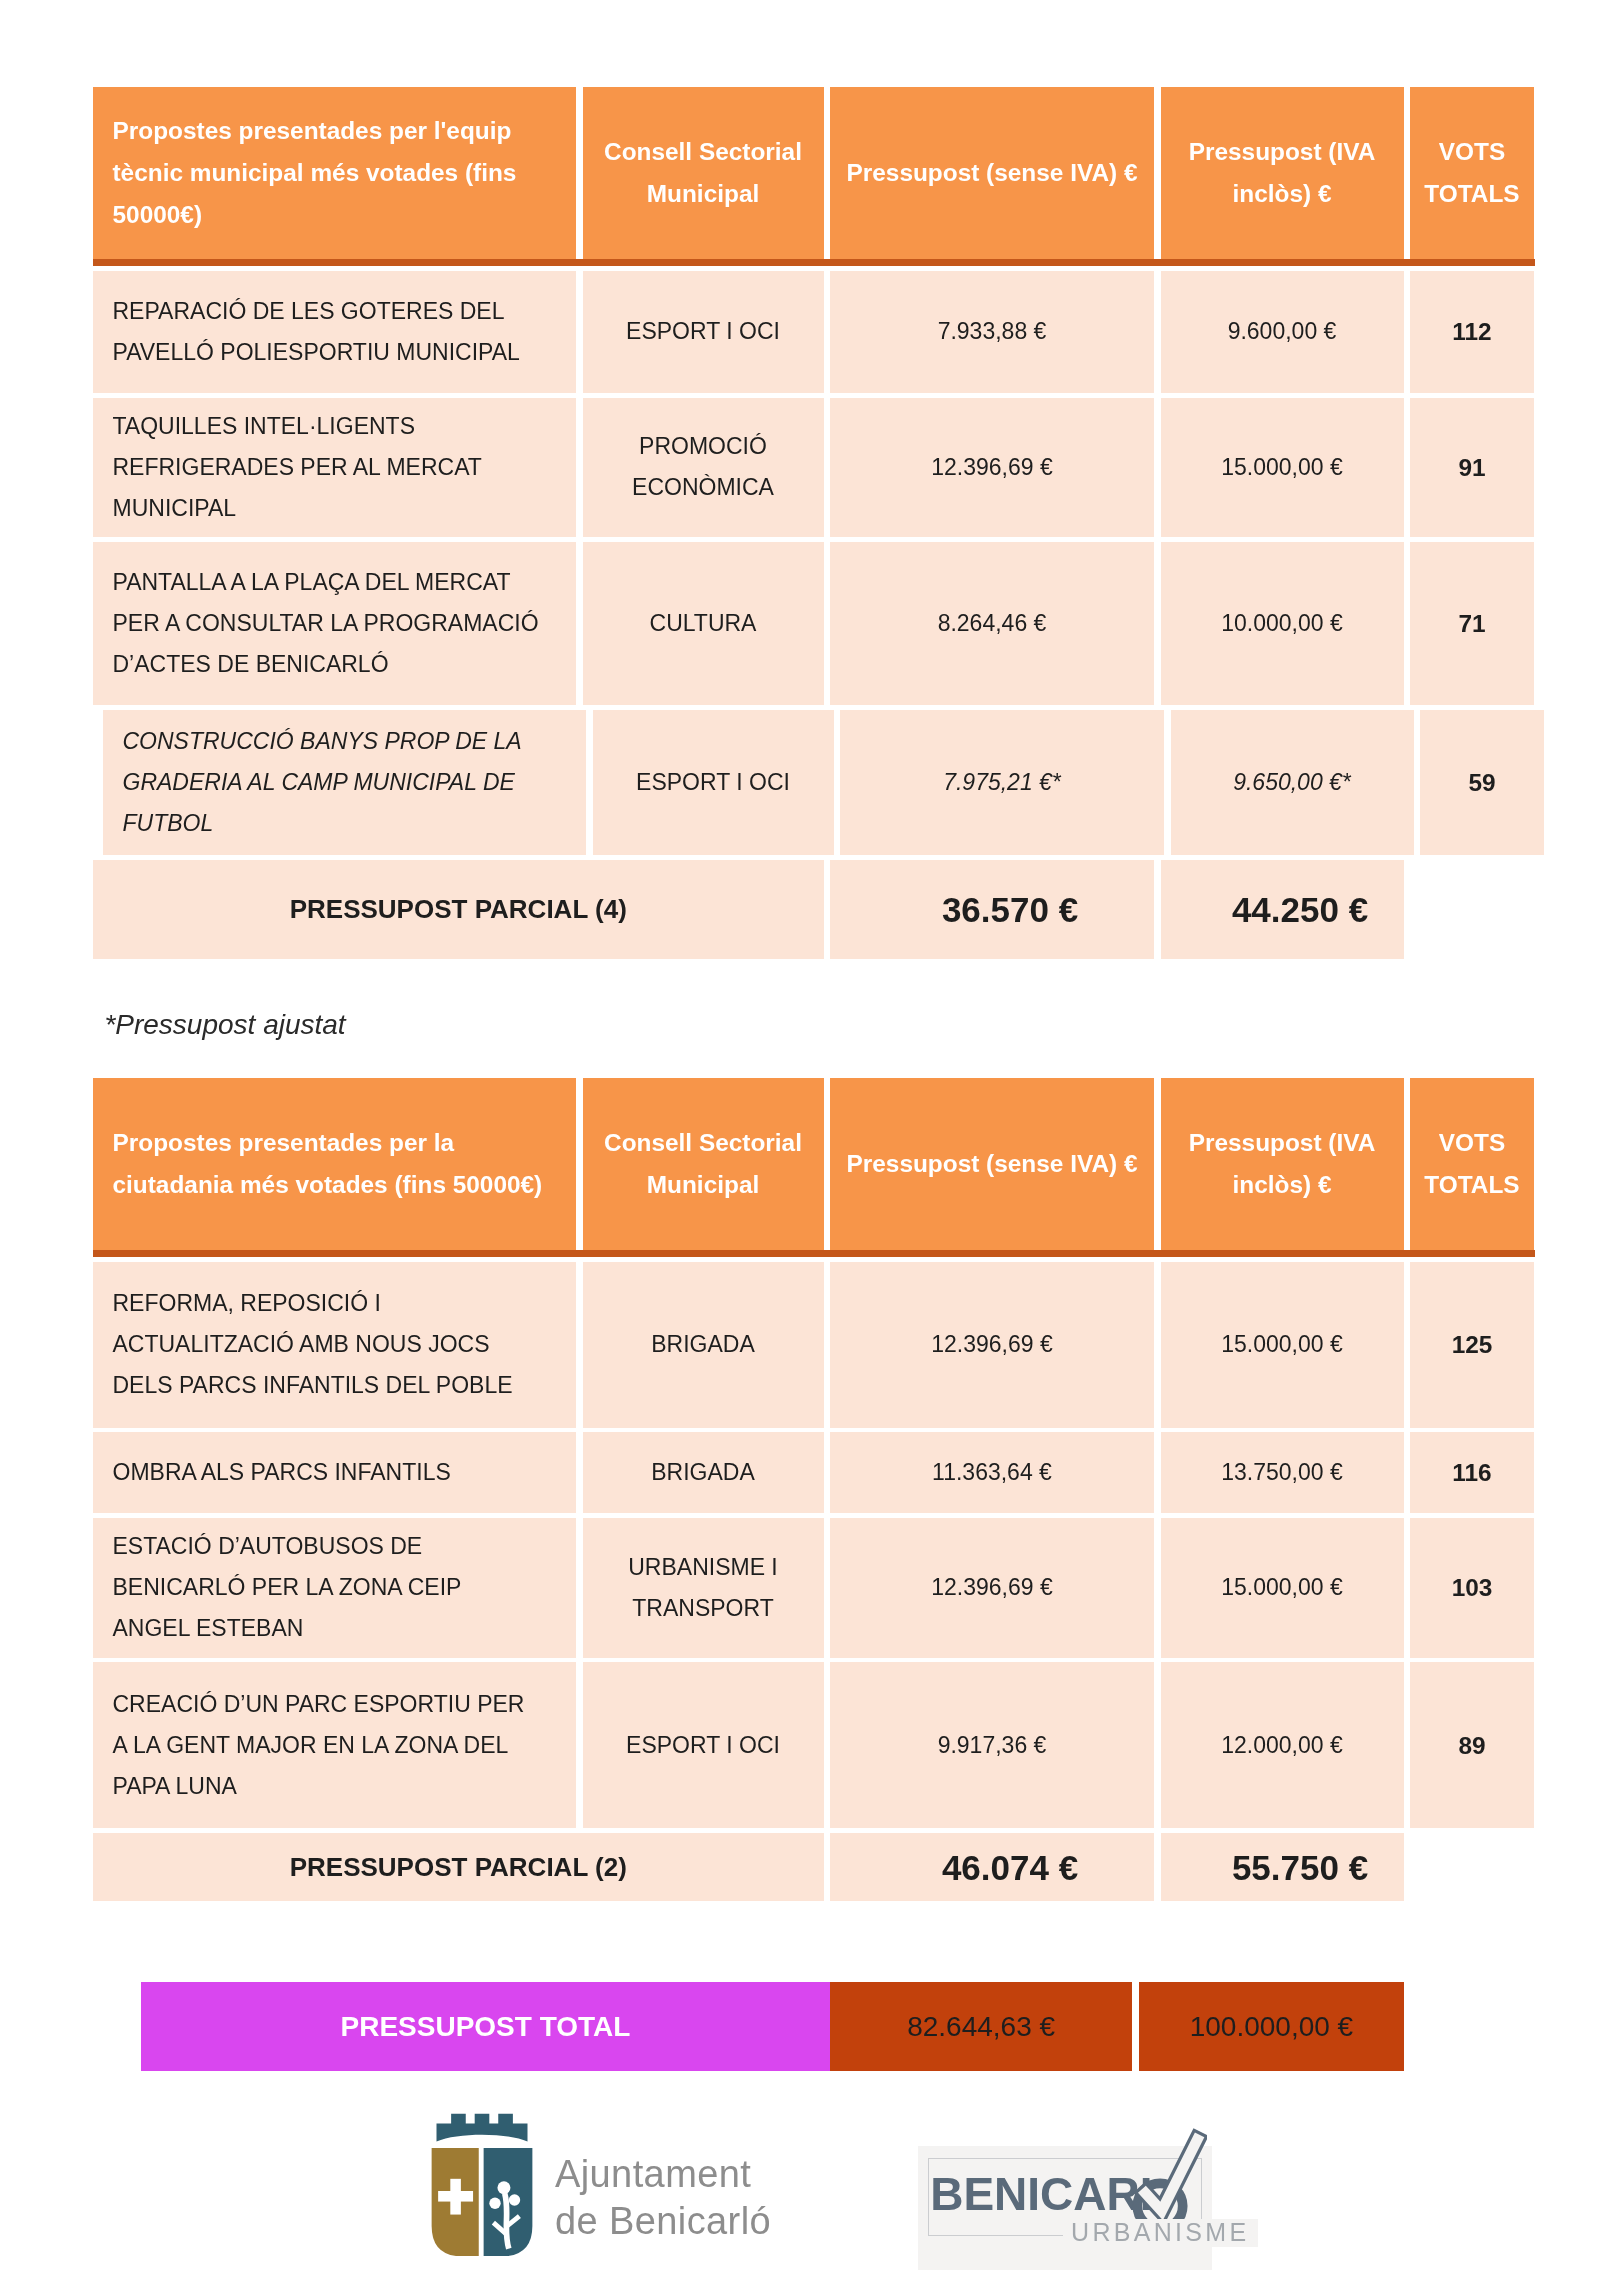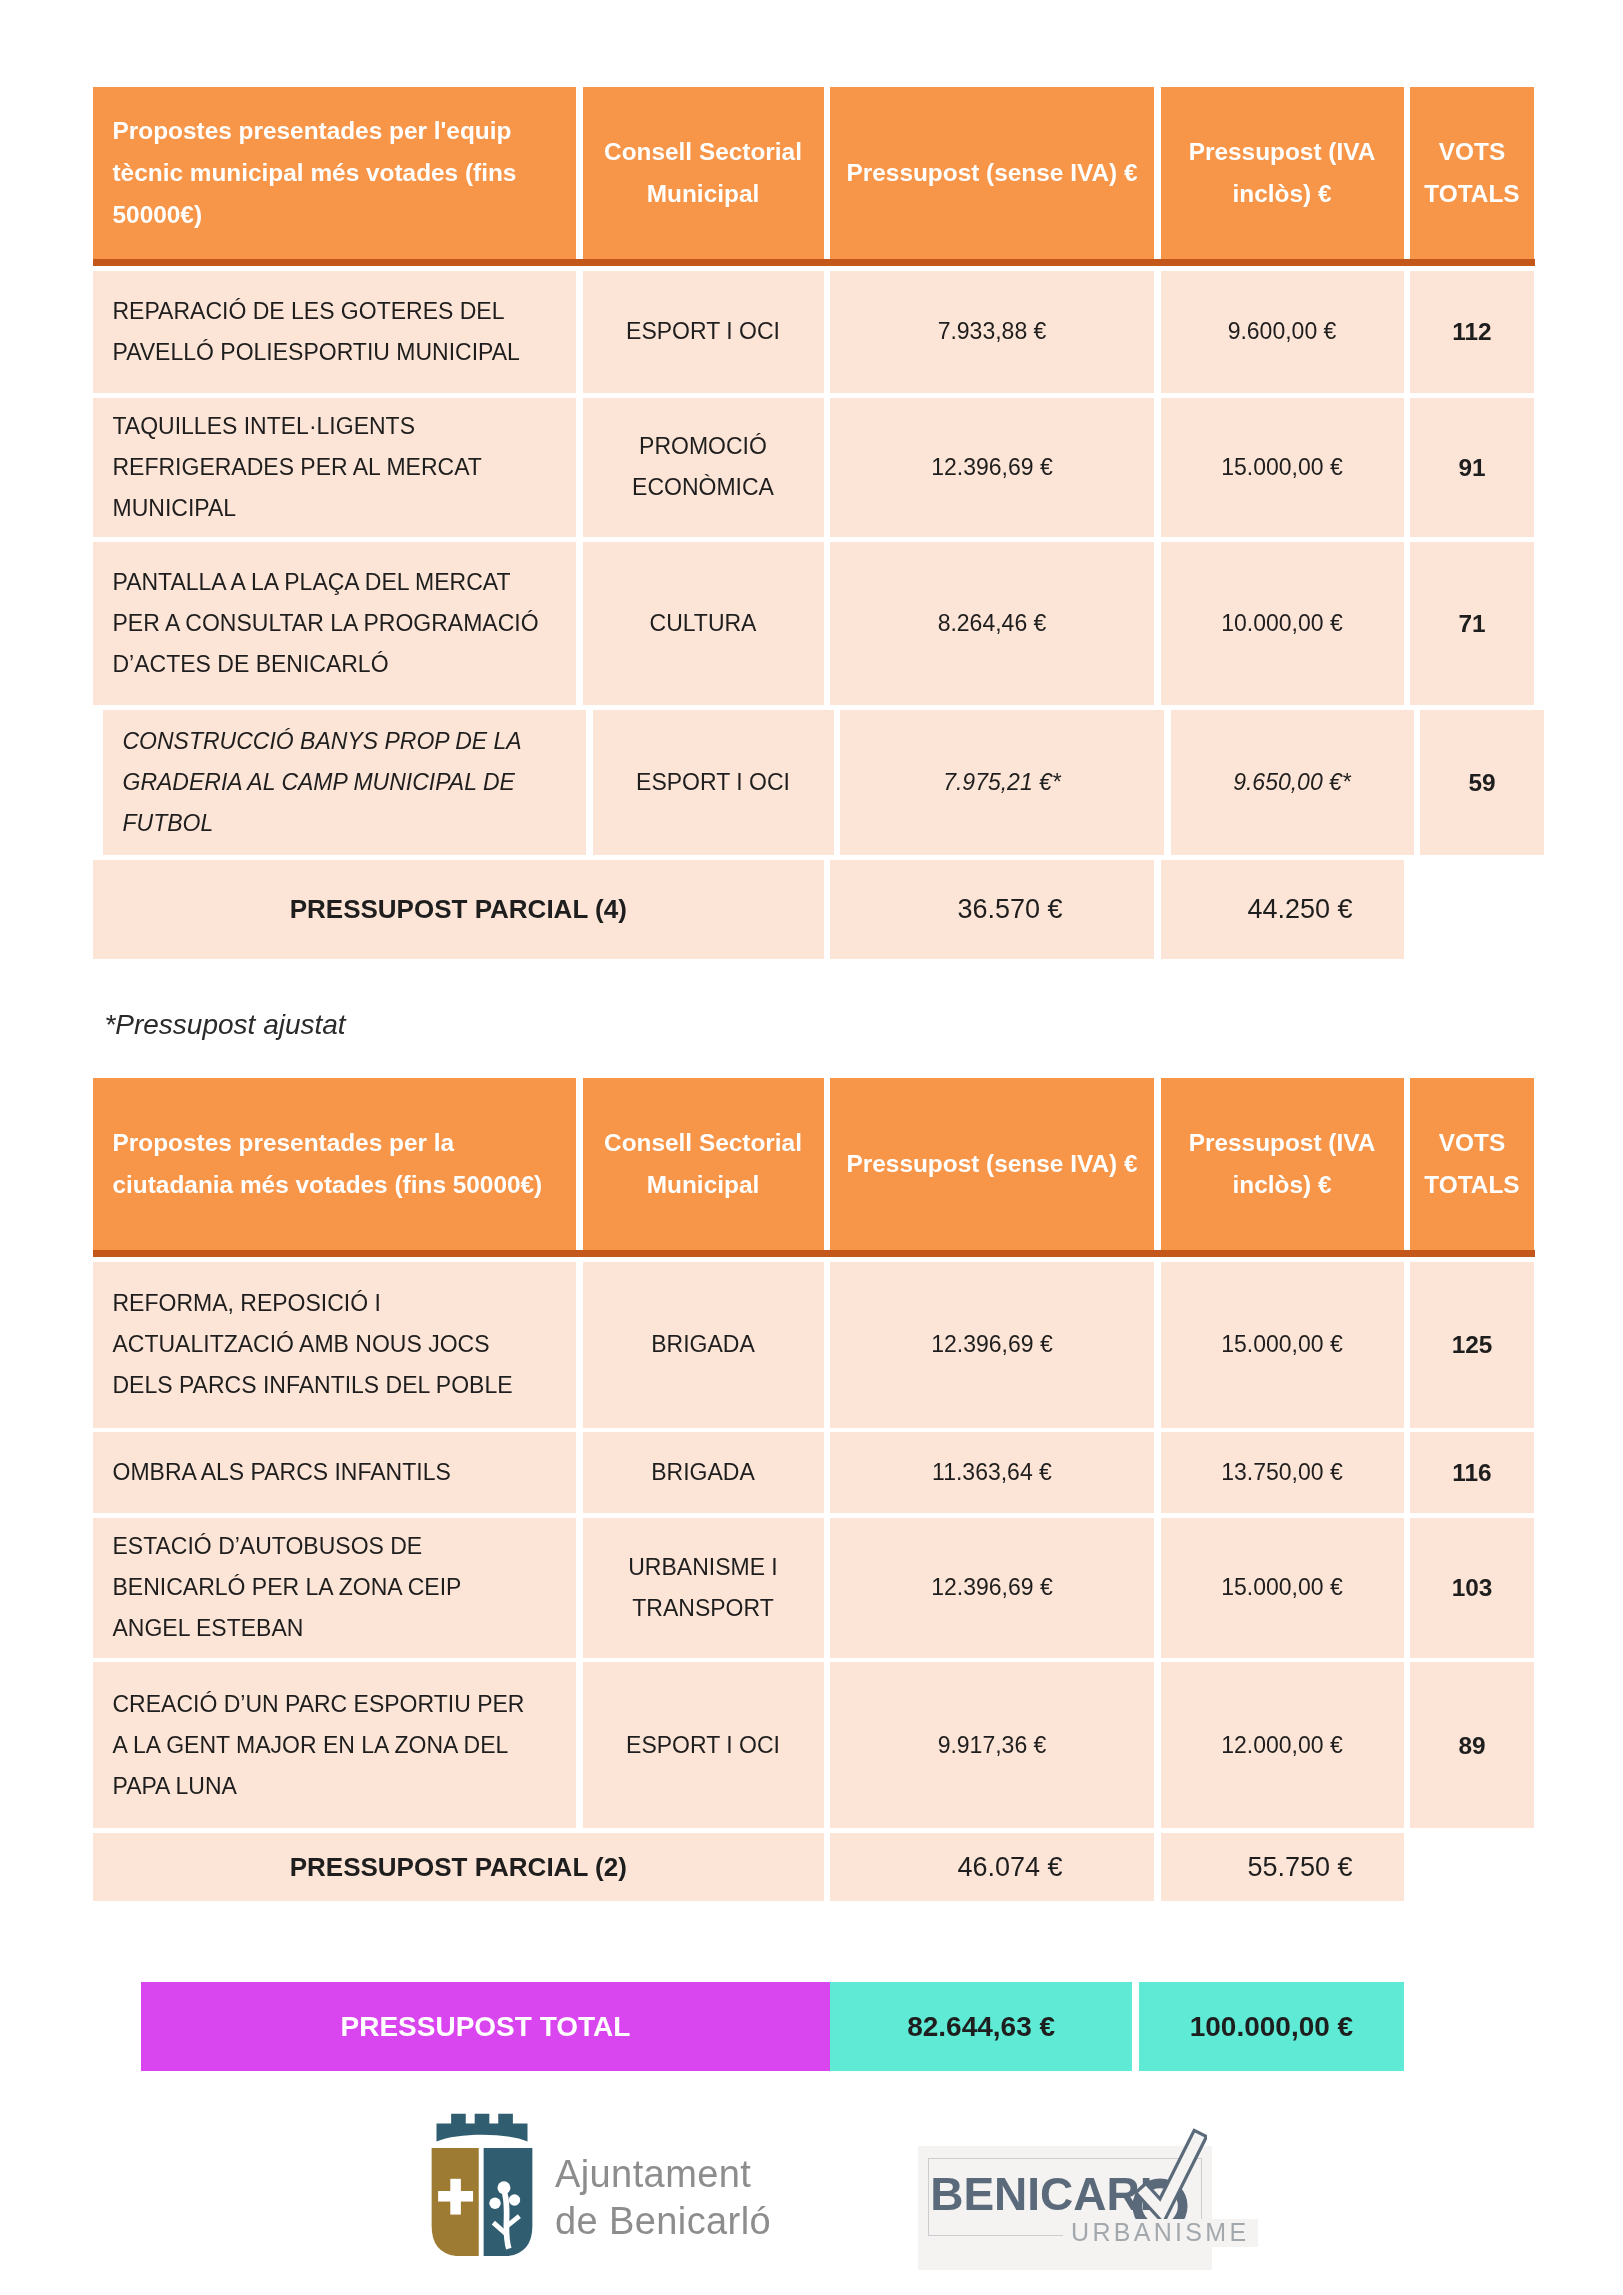--- a/index.html
+++ b/index.html
@@ -44,38 +44,38 @@
   .cell.title{justify-content:flex-start;text-align:left;padding:8.1px 37px 8.1px 19.5px;}
   .cell.vots{font-weight:700;font-size:24.4px;}
   .row.italic .cell.title,.row.italic .cell.amt{font-style:italic;}
   .h150{min-height:122px;} .h152{min-height:124px;} .h178{min-height:145px;margin-left:10px;}
   .h200{min-height:163px;} .h204{min-height:166px;} .h100{min-height:81px;}
   .prow .plabel{
     grid-column:1 / span 2;
     background:#fce4d6;font-weight:700;font-size:26px;
     display:flex;align-items:center;justify-content:center;text-align:center;
   }
-  .prow .cell{font-weight:400;font-size:27px;padding-left:36px;}
+  .prow .cell{font-weight:700;font-size:35px;padding-left:36px;}
   .prow .empty{background:transparent;}
   .h122{min-height:99px;} .h84{min-height:68px;}
   .note{
     margin:50px 0 0 11.4px;
     font-style:italic;font-size:28px;color:#2a2a2a;
   }
   .t2{margin-top:37px;}
   .total-row{
     display:flex;margin-top:81px;min-height:89px;width:1311px;
   }
   .total-label{
     width:738px;background:#d946ef;color:#ffffff;
     font-weight:700;font-size:28px;
     display:flex;align-items:center;justify-content:center;text-align:center;margin-left:48px;
   }
   .total-amt{
-    background:#5eead4;font-weight:700;font-size:28px;
+    background:#c2410c;font-weight:400;font-size:28px;
     display:flex;align-items:center;justify-content:center;
   }
   .total-amt.a1{width:324px;}
   .total-amt.a2{width:284px;margin-left:6.5px;}
   .footer{position:relative;height:260px;}
   .aj-logo{position:absolute;left:337px;top:41px;}
   .aj-text{
     position:absolute;left:462px;top:80px;
     font-size:38px;line-height:1.22;color:#8d8d8d;letter-spacing:0.4px;
   }

